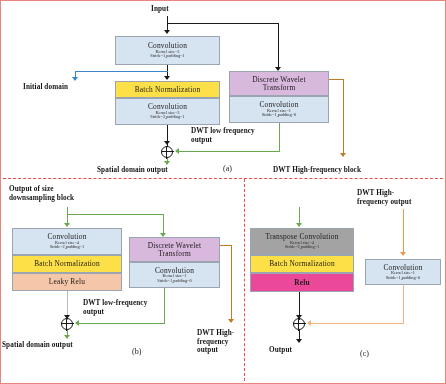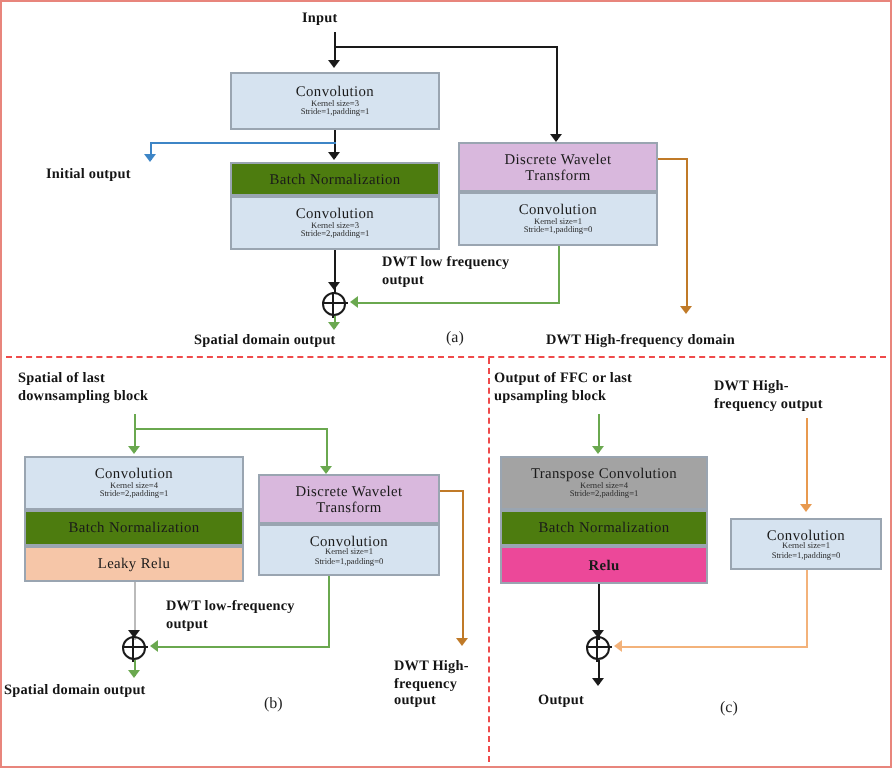--- a/index.html
+++ b/index.html
@@ -10,21 +10,21 @@
   
   .hsep{position:absolute;left:2px;right:2px;height:0;border-top:1.4px dashed #ef4a4a;}
   .vsep{position:absolute;top:0;bottom:0;width:0;border-left:1.4px dashed #ef4a4a;}
 
   .box{position:absolute;box-sizing:border-box;border:0.7px solid #9aa5b1;
        display:flex;flex-direction:column;align-items:center;justify-content:center;
        text-align:center;line-height:1.05;overflow:hidden;}
   .box .t1{font-size:7.4px;color:#1a1a1a;letter-spacing:.2px;}
   .box .t2{font-size:4.3px;color:#2b2b2b;}
   .blue{background:#d6e3f0;}
-  .yellow{background:#4d7c0f;}
+  .yellow{background:#fde047;}
   .purple{background:#d9b8dd;}
   .salmon{background:#f6c6a8;}
   .cyan{background:#a3a3a3;}
   .orange{background:#ec4899;font-weight:bold;}
 
   .lbl{position:absolute;font-size:7.2px;color:#141414;font-weight:bold;
        text-align:left;line-height:1.2;letter-spacing:.1px;}
   .plbl{position:absolute;font-size:8px;color:#222;}
 
   .ln{position:absolute;background:#1a1a1a;}
@@ -75,21 +75,21 @@
       <div class="t1">Convolution</div>
       <div class="t2">Kernel size=3</div>
       <div class="t2">Stride=1,padding=1</div>
     </div>
 
     <div class="ln v" style="left:166px;top:64px;height:14px;"></div>
     <div class="ar dn" style="left:163px;top:75px;"></div>
     <div class="ln h b" style="left:74px;top:70px;width:93px;height:1.3px;"></div>
     <div class="ln v b" style="left:74px;top:70px;height:9px;width:1.3px;"></div>
     <div class="ar dn b" style="left:71px;top:76px;"></div>
-    <div class="lbl" style="left:22px;top:82px;width:102px;">Initial output</div>
+    <div class="lbl" style="left:22px;top:82px;width:102px;">Initial domain</div>
 
     <div class="box yellow" style="left:114px;top:80px;width:105px;height:17px;">
       <div class="t1">Batch Normalization</div>
     </div>
 
     <div class="box blue" style="left:114px;top:97px;width:105px;height:27px;">
       <div class="t1">Convolution</div>
       <div class="t2">Kernel size=3</div>
       <div class="t2">Stride=2,padding=1</div>
     </div>
@@ -116,29 +116,29 @@
     </div>
 
     <div class="plus" style="left:160px;top:145px;"></div>
     <div class="ln v g" style="left:166px;top:157px;height:6px;width:1.3px;"></div>
     <div class="ar dn g" style="left:163px;top:160px;"></div>
     <div class="lbl" style="left:96px;top:165px;width:140px;">Spatial domain output</div>
 
     <div class="ln h o" style="left:328px;top:78px;width:15px;height:1.3px;"></div>
     <div class="ln v o" style="left:342px;top:78px;height:76px;width:1.3px;"></div>
     <div class="ar dn o" style="left:339px;top:152px;"></div>
-    <div class="lbl" style="left:272px;top:165px;width:142px;">DWT High-frequency domain</div>
+    <div class="lbl" style="left:272px;top:165px;width:142px;">DWT High-frequency block</div>
 
     <div class="plbl" style="left:222px;top:163px;">(a)</div>
   </div>
 
   <div class="panel" style="left:0;top:178px;width:243px;height:206px;">
 
     <div class="lbl" style="left:8px;top:6px;width:120px;">
-      <span>Spatial of last</span><br>
+      <span>Output of size</span><br>
       <span>downsampling block</span>
     </div>
 
     <div class="ln v g" style="left:66px;top:28px;height:8px;width:1.3px;"></div>
     <div class="ln h g" style="left:66px;top:35px;width:97px;height:1.3px;"></div>
     <div class="ln v g" style="left:66px;top:35px;height:12px;width:1.3px;"></div>
     <div class="ar dn g" style="left:63px;top:44px;"></div>
     <div class="ln v g" style="left:162px;top:35px;height:22px;width:1.3px;"></div>
     <div class="ar dn g" style="left:159px;top:54px;"></div>
 
@@ -187,24 +187,20 @@
       <span>DWT High-</span><br>
       <span>frequency</span><br>
       <span>output</span>
     </div>
 
     <div class="plbl" style="left:131px;top:168px;">(b)</div>
   </div>
 
   <div class="panel" style="left:244px;top:178px;width:202px;height:206px;">
 
-    <div class="lbl" style="left:2px;top:6px;width:104px;">
-      <span>Output of FFC or last</span><br>
-      <span>upsampling block</span>
-    </div>
     <div class="lbl" style="left:112px;top:10px;width:84px;">
       <span>DWT High-</span><br>
       <span>frequency output</span>
     </div>
 
     <div class="ln v g" style="left:54px;top:28px;height:19px;width:1.3px;"></div>
     <div class="ar dn g" style="left:51px;top:44px;"></div>
 
     <div class="box cyan" style="left:5px;top:49px;width:104px;height:27px;">
       <div class="t1">Transpose Convolution</div>

